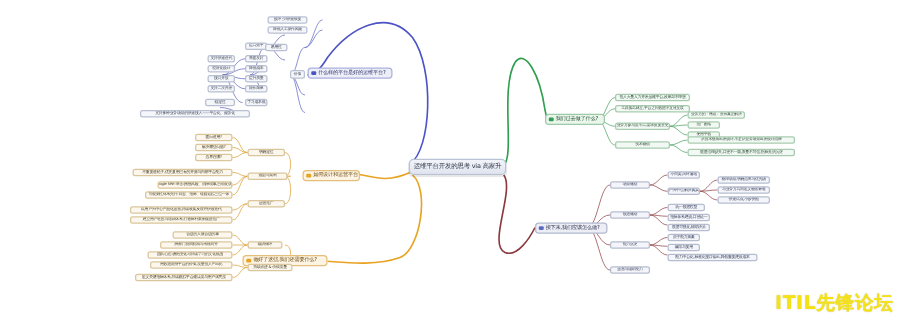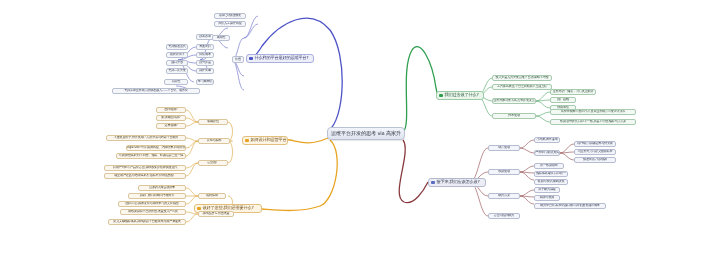--- a/index.html
+++ b/index.html
@@ -251,13 +251,14 @@
     <span>做好了这些,我们还需要什么?</span>
   </div>
   <div class="node leaf o" style="left:198px;top:193px;width:28px;height:6px;">组织保障</div>
   <div class="node leaf o" style="left:138px;top:185px;width:48px;height:6px;">合适的人做合适的事</div>
   <div class="node leaf o" style="left:128px;top:193px;width:58px;height:6px;">跨部门协同机制与考核对齐</div>
   <div class="node leaf o" style="left:118px;top:201px;width:68px;height:6px;">团队心态:拥抱变化与持续学习的文化氛围</div>
   <div class="node leaf o" style="left:198px;top:211px;width:36px;height:6px;">持续改进 &amp; 价值度量</div>
   <div class="node leaf o" style="left:120px;top:209px;width:66px;height:6px;">用数据说明平台的价值,度量投入产出比</div>
   <div class="node leaf o" style="left:108px;top:219px;width:78px;height:6px;">定义关键指标体系,持续跟踪平台健康度与用户满意度</div>
 
+  <div class="wm">ITIL先锋论坛</div>
 </div>
 
 </body></html>

